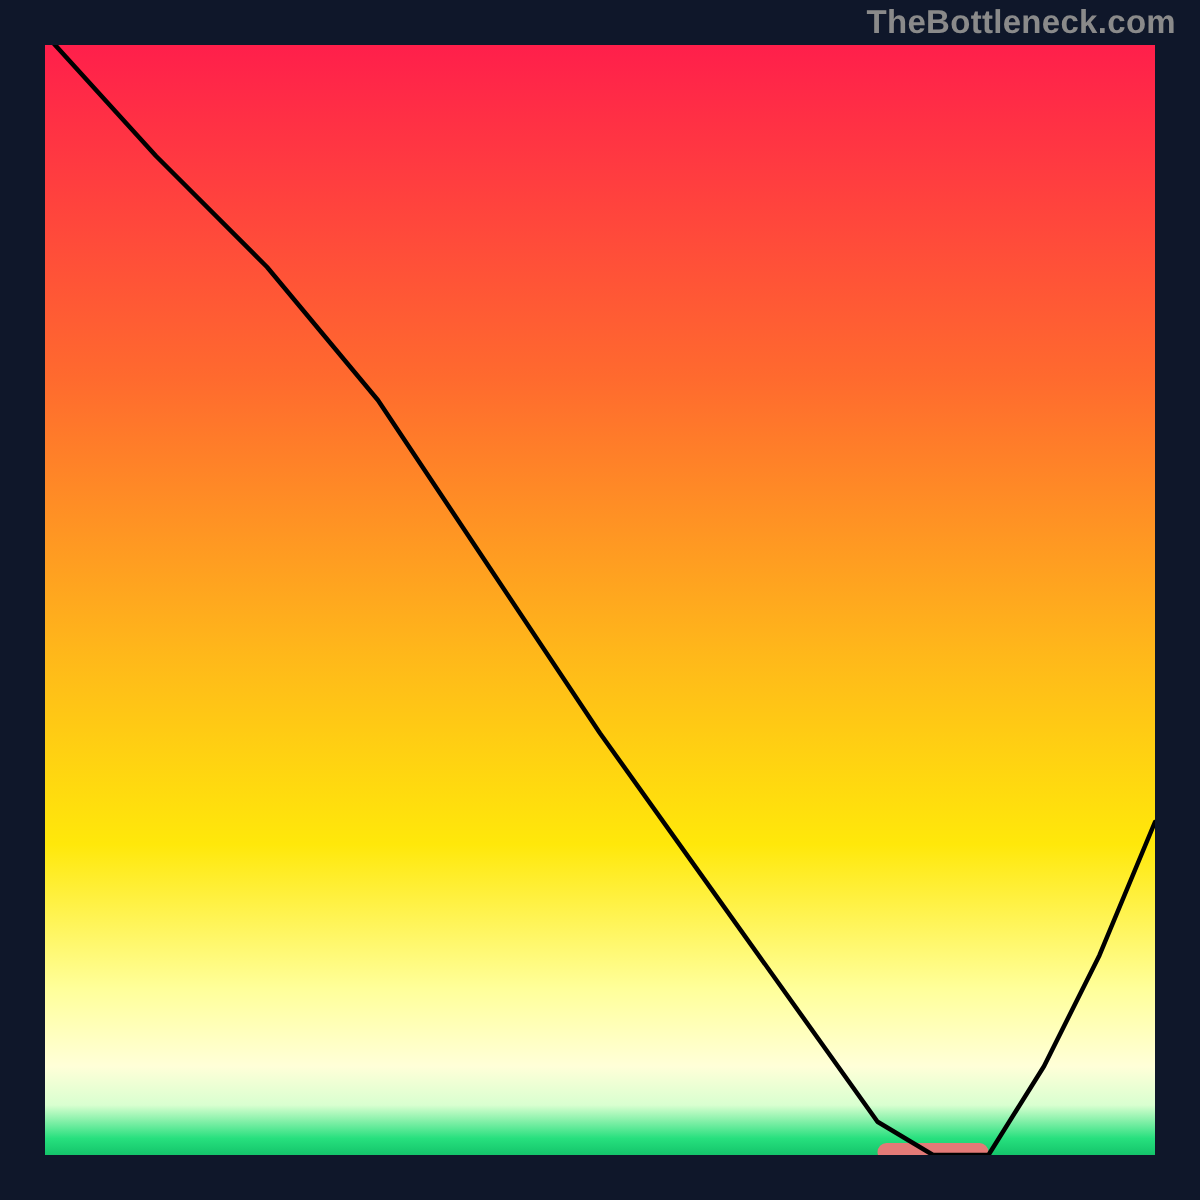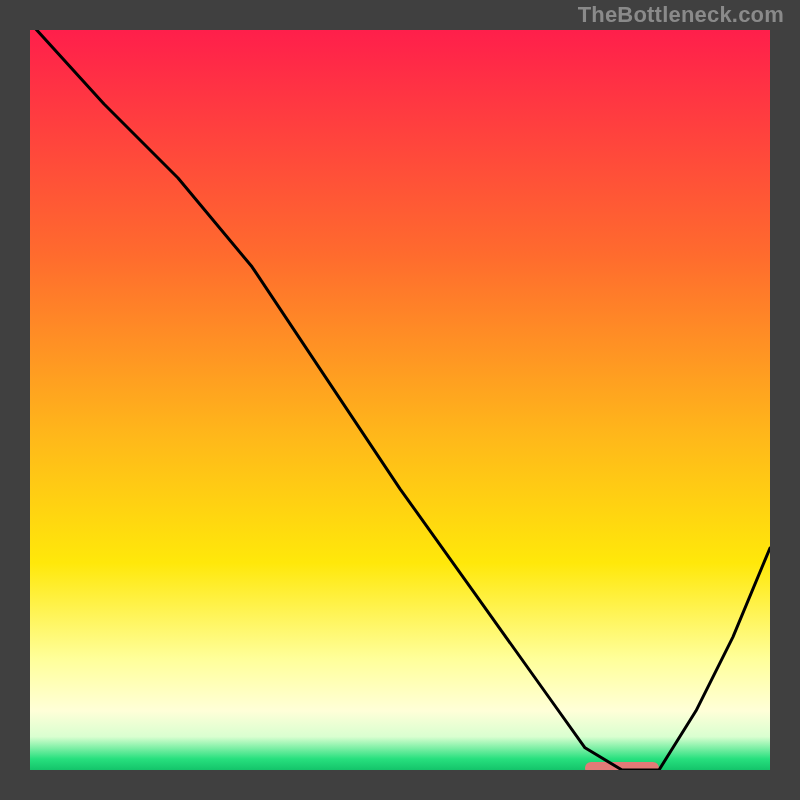--- a/index.html
+++ b/index.html
@@ -7,21 +7,21 @@
     padding: 0;
     width: 800px;
     height: 800px;
     background: #000;
     overflow: hidden;
     font-family: Arial, Helvetica, sans-serif;
   }
   .frame {
     position: absolute;
     inset: 0;
-    background: #404040;
+    background: #0f172a;
   }
   .watermark {
     position: absolute;
     top: 2px;
     right: 16px;
     color: #8a8a8a;
     font-size: 22px;
     font-weight: 600;
     letter-spacing: 0.2px;
   }

